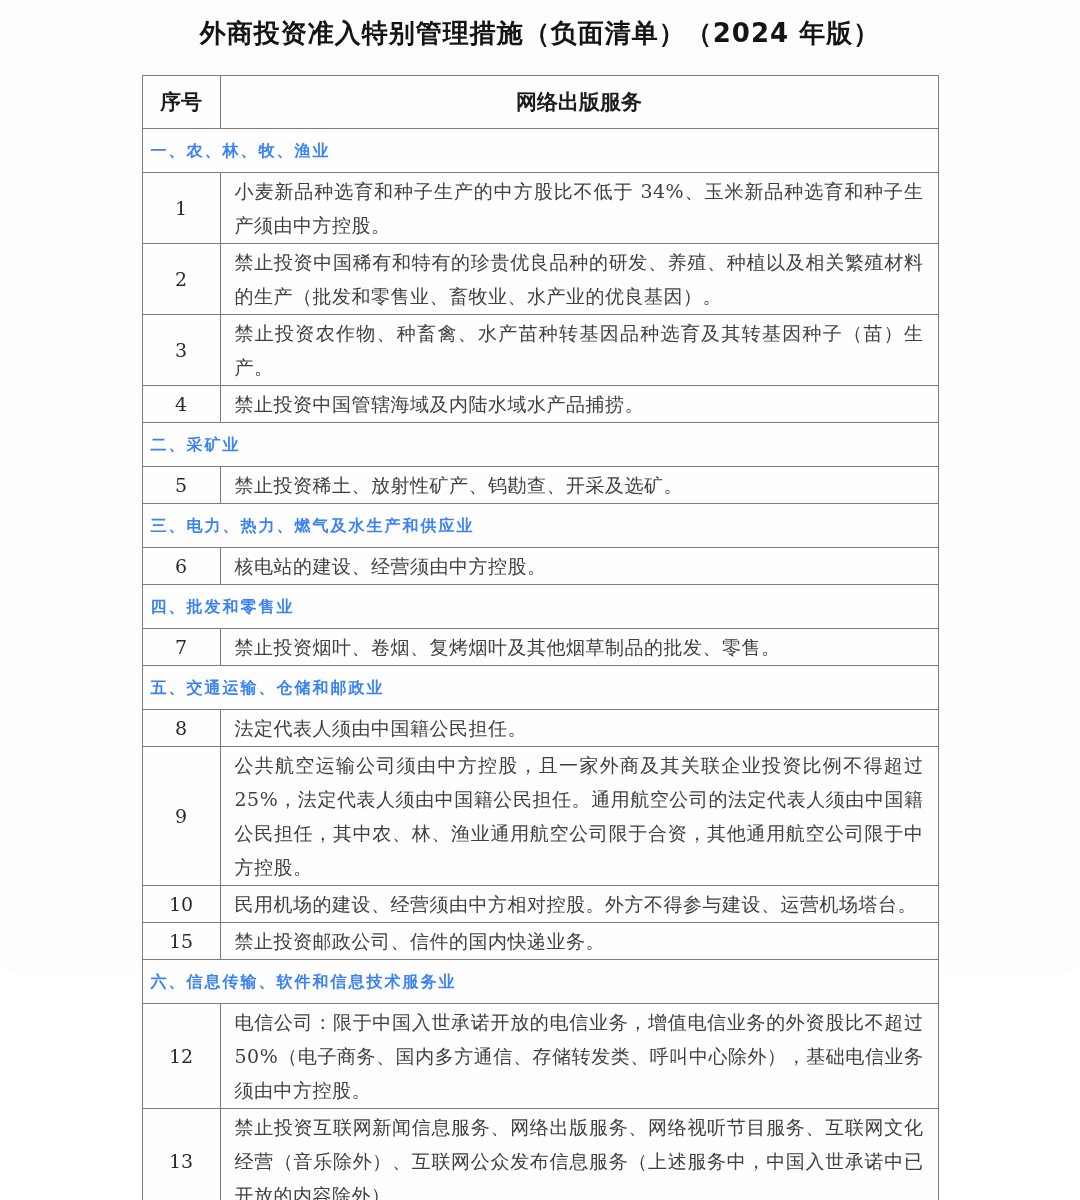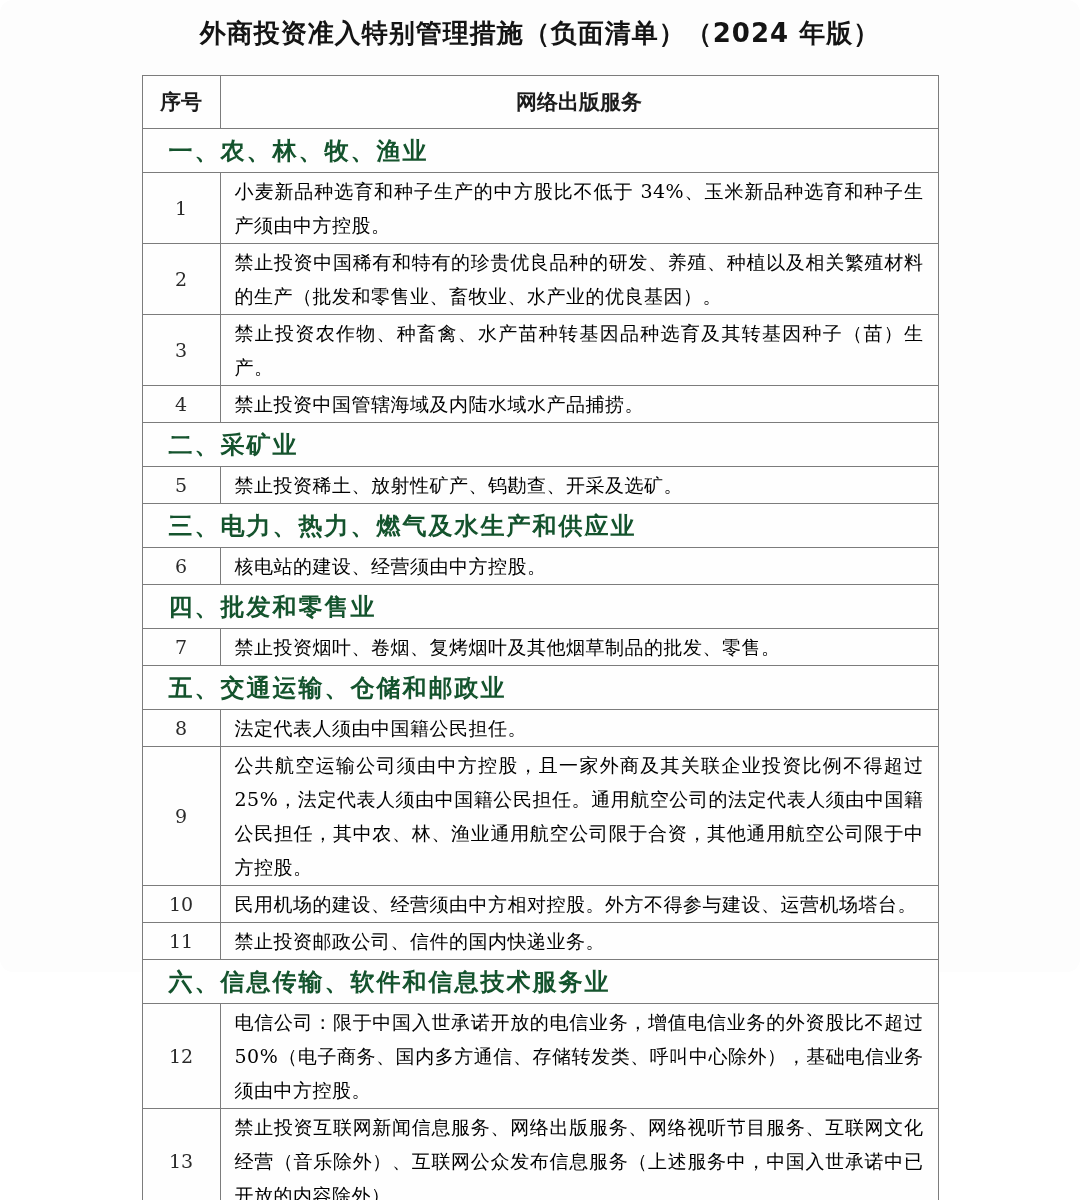--- a/index.html
+++ b/index.html
@@ -48,35 +48,35 @@
     font-family: "DejaVu Sans", "Liberation Sans", sans-serif;
     font-weight: 700;
     font-size: 21px;
     color: #1c1c1c;
     text-align: center;
     padding: 10px 4px;
     line-height: 32px;
   }
   td.section-cell {
     font-weight: 700;
-    font-size: 24px;
-    color: #14532d;
-    padding: 4px 10px 4px 26px;
+    font-size: 16px;
+    color: #3b82f6;
+    padding: 4px 10px 4px 8px;
     line-height: 35px;
     letter-spacing: 2px;
   }
   td.num-cell {
     text-align: center;
     font-size: 19px;
     color: #2a2a2a;
     padding: 0 2px;
   }
   td.measure-cell {
     font-size: 19px;
-    color: #000000;
+    color: #404040;
     line-height: 34px;
     padding: 1px 14px;
     text-align: justify;
     letter-spacing: 0.5px;
   }
 </style>
 </head>
 <body>
 
 <div class="page">
@@ -144,21 +144,21 @@
         </tr>
         <tr>
           <td class="num-cell">9</td>
           <td class="measure-cell">公共航空运输公司须由中方控股，且一家外商及其关联企业投资比例不得超过25%，法定代表人须由中国籍公民担任。通用航空公司的法定代表人须由中国籍公民担任，其中农、林、渔业通用航空公司限于合资，其他通用航空公司限于中方控股。</td>
         </tr>
         <tr>
           <td class="num-cell">10</td>
           <td class="measure-cell">民用机场的建设、经营须由中方相对控股。外方不得参与建设、运营机场塔台。</td>
         </tr>
         <tr>
-          <td class="num-cell">11</td>
+          <td class="num-cell">15</td>
           <td class="measure-cell">禁止投资邮政公司、信件的国内快递业务。</td>
         </tr>
         <tr>
           <td colspan="2" class="section-cell">六、信息传输、软件和信息技术服务业</td>
         </tr>
         <tr>
           <td class="num-cell">12</td>
           <td class="measure-cell">电信公司：限于中国入世承诺开放的电信业务，增值电信业务的外资股比不超过50%（电子商务、国内多方通信、存储转发类、呼叫中心除外），基础电信业务须由中方控股。</td>
         </tr>
         <tr>

